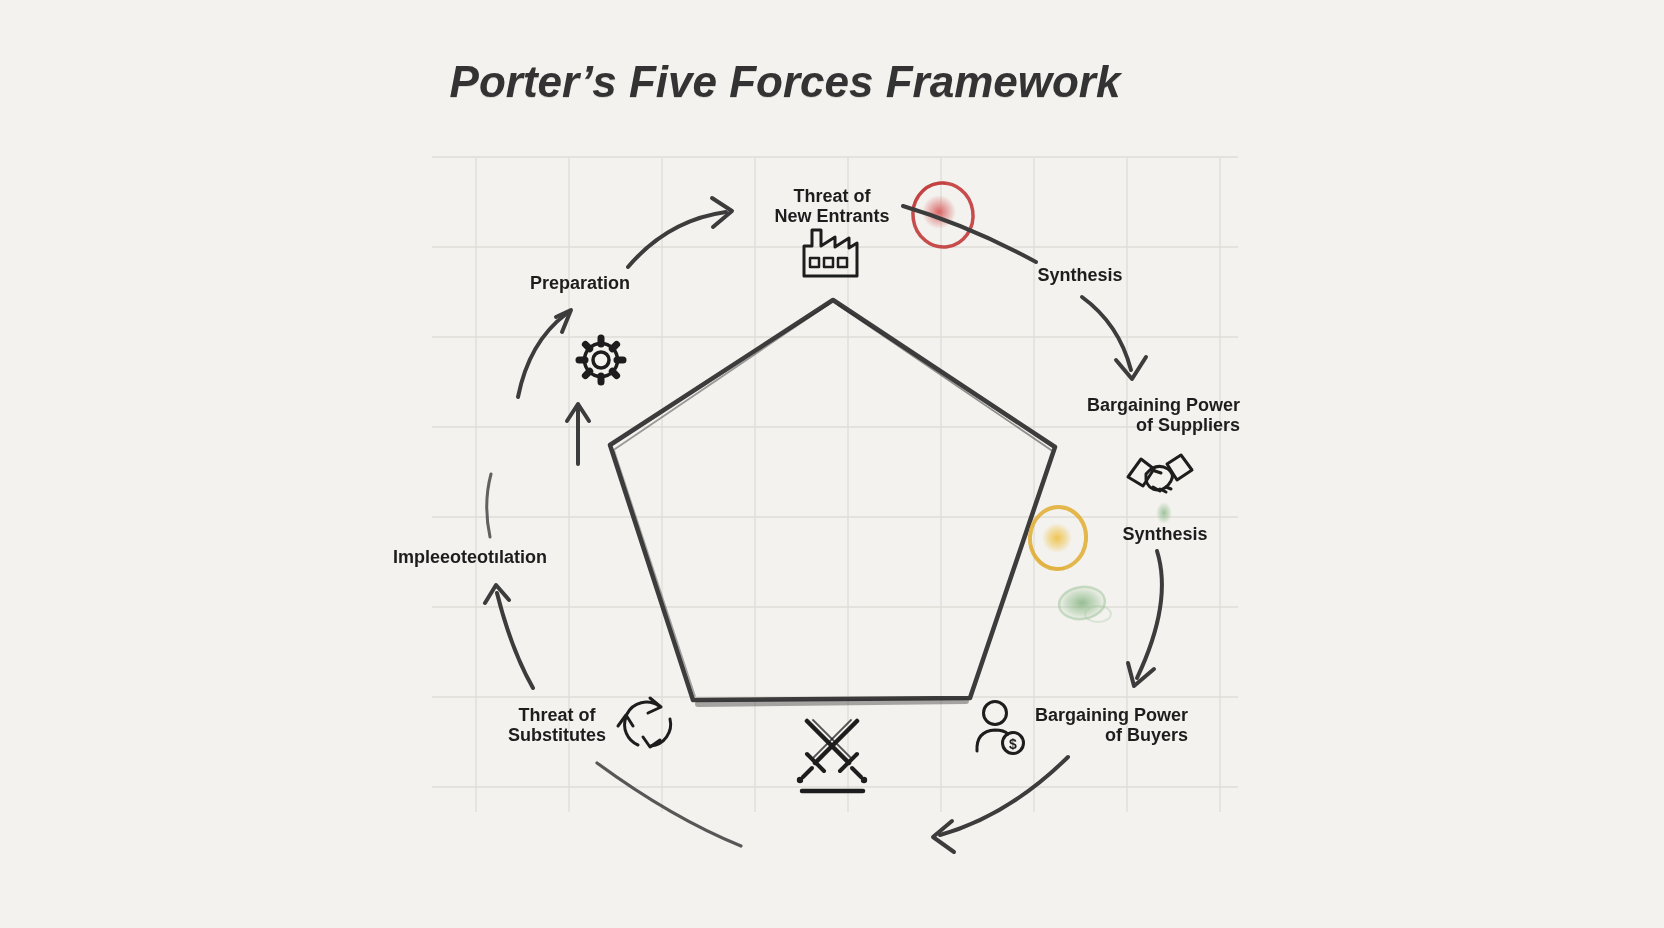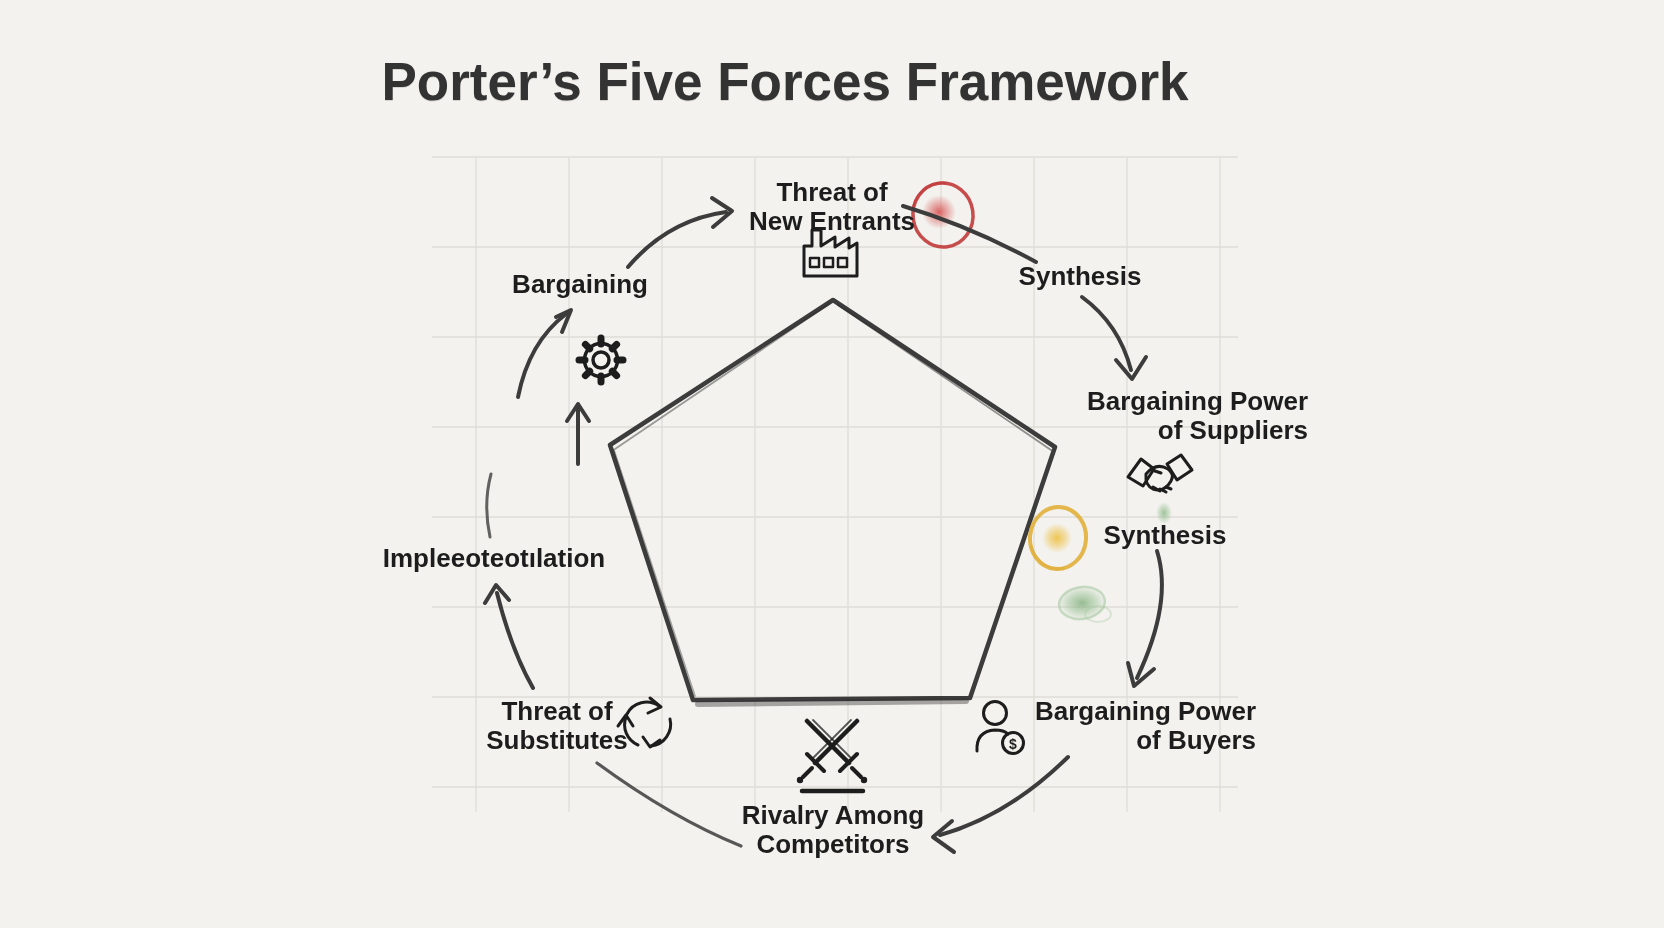--- a/index.html
+++ b/index.html
@@ -6,29 +6,30 @@
   .stage{
     position:relative;width:1664px;height:928px;overflow:hidden;
     background:radial-gradient(ellipse 120% 90% at 50% 45%, #f5f4f1 55%, #efedе9 85%, #eae8e4 100%);
     background-color:#f3f2ee;
     font-family:"Liberation Sans",sans-serif;
   }
   svg{position:absolute;left:0;top:0;z-index:1;}
   .label{
     position:absolute;z-index:2;
     font-family:"Liberation Sans",sans-serif;
-    font-weight:bold;font-size:26px;line-height:1.1;
+    font-weight:bold;font-size:18px;line-height:1.1;
     color:#1d1d1d;white-space:pre-line;text-align:center;
     transform:translate(-50%,-50%);
   }
   .label.left{transform:translate(0,-50%);text-align:right;}
   .title{
-    font-size:53px;font-weight:800;color:#333333;letter-spacing:0px;
+    font-size:44px;font-weight:800;color:#333333;letter-spacing:0px;
     text-shadow:0 1px 0 rgba(0,0,0,0.12);
     white-space:nowrap;
+    font-style:italic;
   }
   .sk{stroke:#3c3c3c;stroke-width:4;fill:none;stroke-linecap:round;stroke-linejoin:round;}
   .ic{stroke:#1d1d1d;stroke-width:3;fill:none;stroke-linecap:round;stroke-linejoin:round;}
   .pent{stroke:#2c2c2c;fill:none;stroke-linecap:round;stroke-linejoin:round;}
   .grid line{stroke:#c6c3bd;stroke-width:1.3;}
 </style>
 </head>
 <body>
 
 <div class="stage">
@@ -198,30 +199,28 @@
       <path d="M638,745 A22,22 0 0 1 626,717"></path>
       <path d="M618,726 L626,715 L633,726"></path>
     </g>
   </svg>
 
   <div class="label title" style="left:785px;top:82px;">Porter’s Five Forces Framework</div>
 
   <div class="label" style="left:832px;top:207px;">Threat of
 New Entrants</div>
 
-  <div class="label" style="left:580px;top:284px;">Bargaining</div>
-
-
-  <div class="label" style="left:494px;top:558px;">Impleeoteotılation</div>
+  <div class="label" style="left:580px;top:284px;">Preparation</div>
+
+
+  <div class="label" style="left:470px;top:558px;">Impleeoteotılation</div>
 
   <div class="label" style="left:557px;top:726px;">Threat of
 Substitutes</div>
 
-  <div class="label" style="left:833px;top:830px;">Rivalry Among
-Competitors</div>
 
   <div class="label" style="left:1080px;top:276px;">Synthesis</div>
 
   <div class="label left" style="left:1087px;top:416px;">Bargaining Power
 of Suppliers</div>
 
   <div class="label" style="left:1165px;top:535px;">Synthesis</div>
 
   <div class="label left" style="left:1035px;top:726px;">Bargaining Power
 of Buyers</div>

